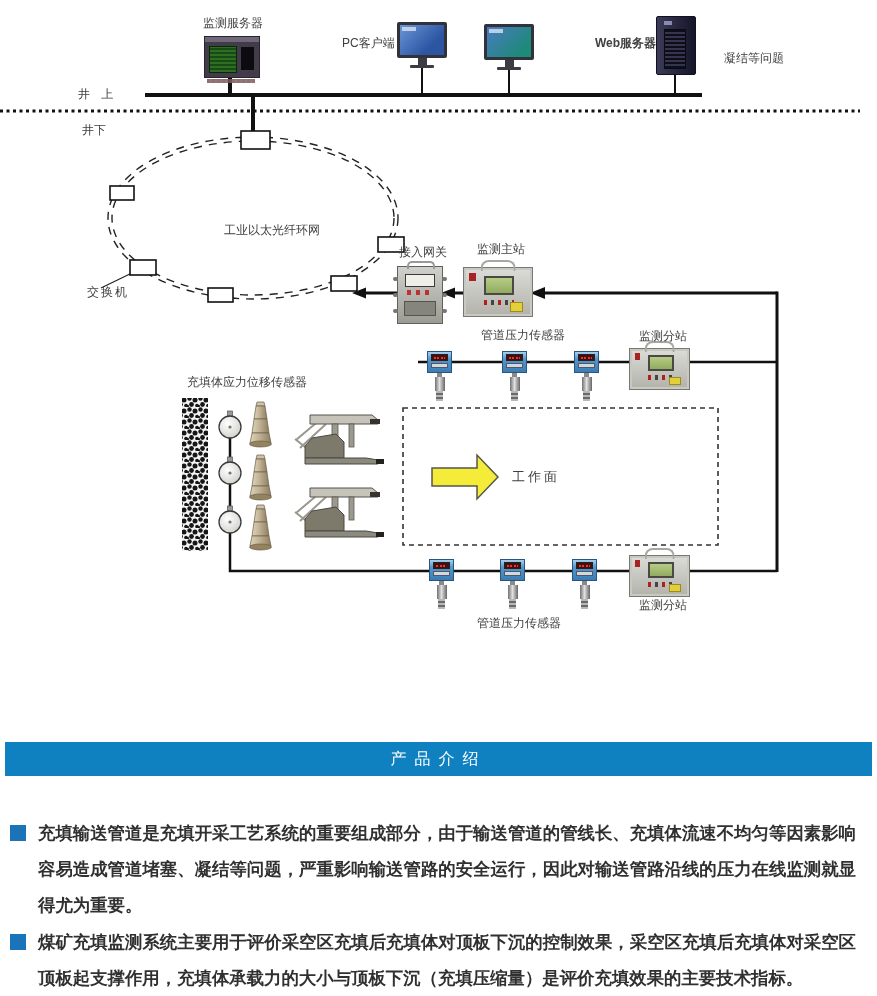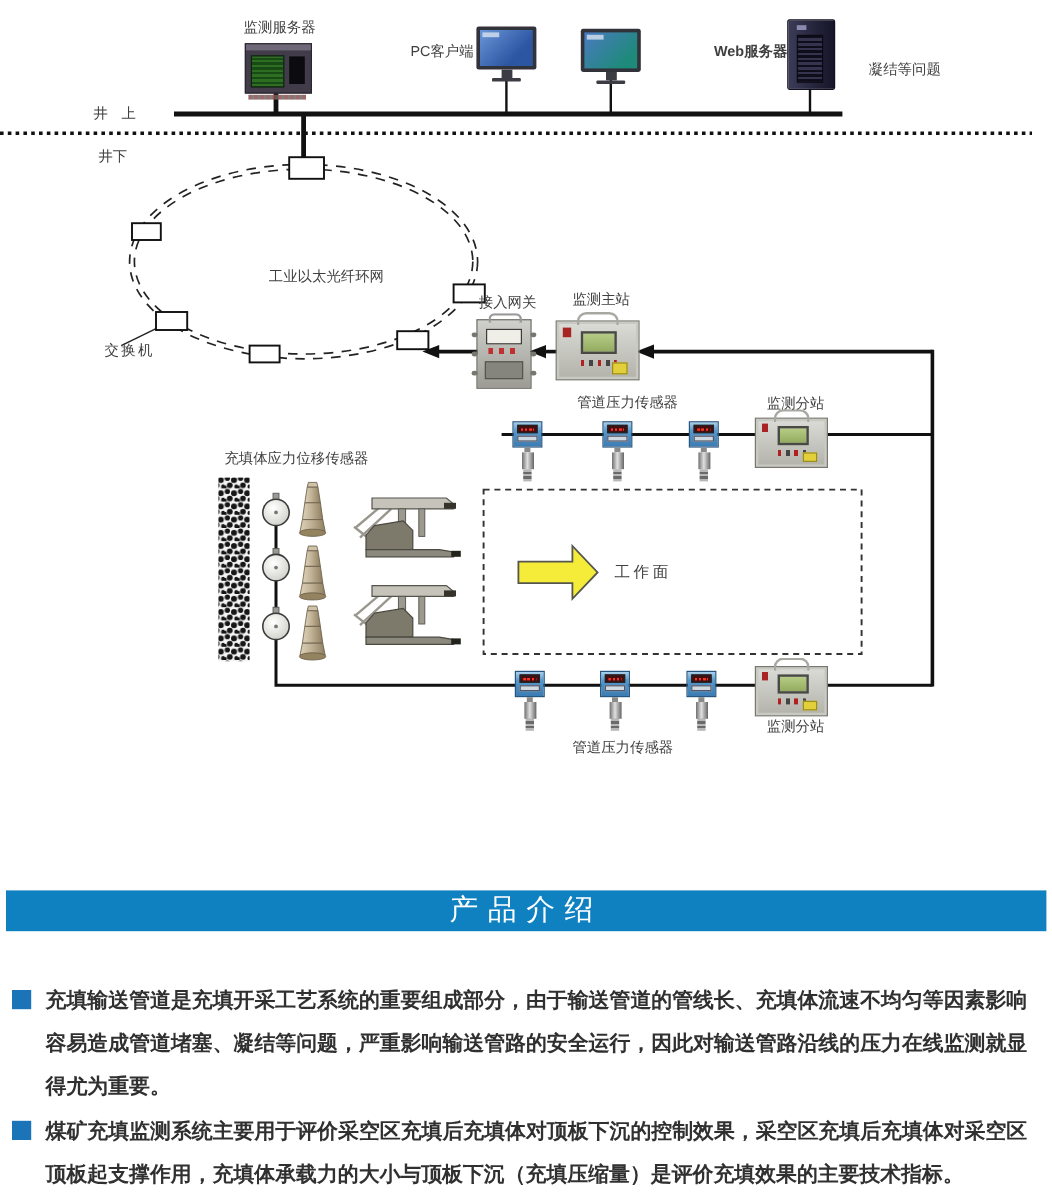--- a/index.html
+++ b/index.html
@@ -63,21 +63,21 @@
               box-sizing:border-box;position:relative;overflow:hidden;}
   .ps-display::after{content:"";position:absolute;left:2px;top:2px;width:11px;height:2px;
               background:repeating-linear-gradient(90deg,#ff3020 0 2px,rgba(0,0,0,0) 2px 3.5px);}
   .ps-display2{margin:2px auto 0;width:17px;height:5px;background:#cfd9e2;border:1px solid #556;box-sizing:border-box;}
   .ps-neck{margin:0 auto;width:5px;height:4px;background:#8a8a8a;}
   .ps-probe{margin:0 auto;width:10px;height:14px;background:linear-gradient(90deg,#707070,#e0e0e0 45%,#666);}
   .ps-tip{margin:0 auto;width:7px;height:10px;background:repeating-linear-gradient(180deg,#b8b8b8 0 2px,#6a6a6a 2px 4px);}
 
   
   .banner{position:absolute;left:5px;top:742px;width:867px;height:34px;background:#0f80c0;}
-  .banner-title{width:100%;text-align:center;line-height:34px;color:#ffffff;font-size:24px;letter-spacing:8px;}
+  .banner-title{width:100%;text-align:center;line-height:34px;color:#ffffff;font-size:16px;letter-spacing:8px;}
   .intro{position:absolute;left:10px;top:815px;width:850px;}
   .bullet-row{display:flex;align-items:flex-start;}
   .bullet-marker{flex:none;width:16px;height:16px;background:#1b74b8;margin-top:10px;}
   .bullet-text{margin-left:12px;width:818px;font-size:17.4px;line-height:36.2px;color:#303030;
                font-weight:600;text-align:justify;}
 </style>
 </head>
 <body>
 
 <div class="page">

